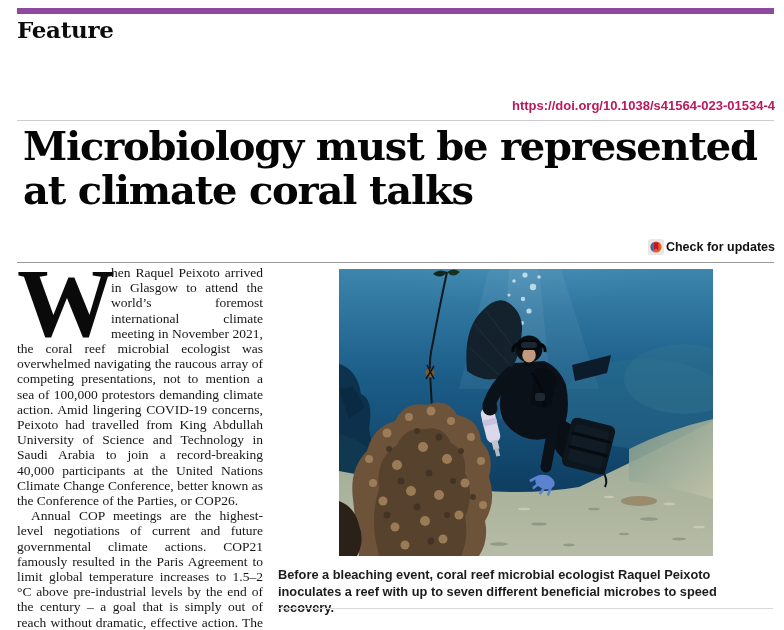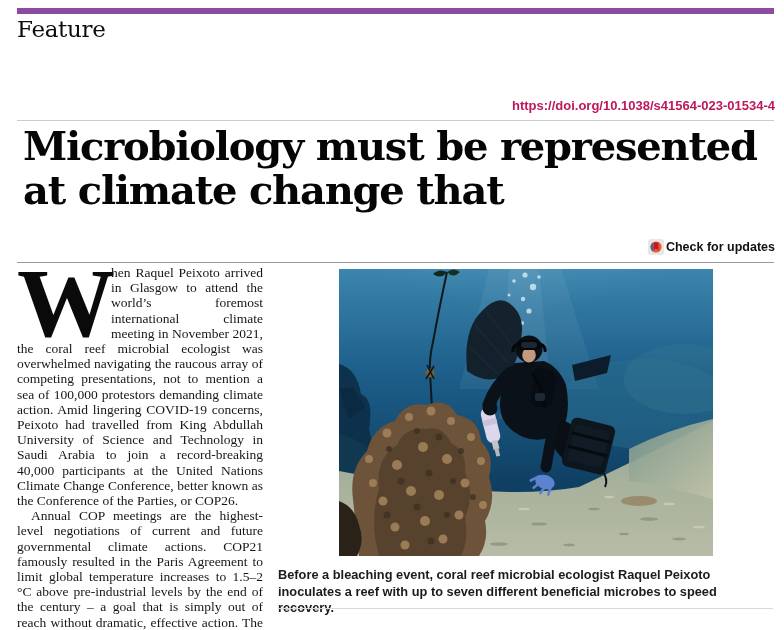--- a/index.html
+++ b/index.html
@@ -8,21 +8,21 @@
     background:#ffffff;color:#111;
     font-family:"Liberation Serif", serif;
   }
   .abs{position:absolute;}
 
   .topbar{left:17px;top:8px;width:757px;height:6px;background:#8e4a9e;}
 
   .kicker{
     left:17px;top:16px;
     font-family:"DejaVu Serif", serif;
-    font-weight:400;font-size:23px;letter-spacing:-0.3px;color:#0c0c0c;
+    font-weight:700;font-size:23px;letter-spacing:-0.3px;color:#0c0c0c;
   }
 
   .doi{
     right:9px;top:98px;
     font-family:"Liberation Sans", sans-serif;
     font-weight:700;font-size:13px;color:#be185d;text-decoration:none;
   }
 
   .rule{height:1px;background:#bfbfbf;}
   .rule-top{left:17px;top:120px;width:757px;background:#cccccc;}
@@ -71,21 +71,21 @@
 <div class="abs topbar"></div>
 
 <div class="abs kicker">Feature</div>
 
 <a class="abs doi" href="#">https://doi.org/10.1038/s41564-023-01534-4</a>
 
 <div class="abs rule rule-top"></div>
 
 <h1 class="abs title" style="margin:0;">
   <span>Microbiology must be represented</span>
-  <span>at climate change that</span>
+  <span>at climate coral talks</span>
 </h1>
 
 <div class="abs check">
   <span>
     <svg width="16" height="16" viewBox="0 0 16 16">
       <rect x="0" y="0" width="16" height="16" rx="2.5" fill="#e7e7e7"></rect>
       <circle cx="8" cy="8" r="5.6" fill="#ee5a24"></circle>
       <path d="M2.6 8a5.4 5.4 0 0 1 2.4-4.5 L5 12.4 A5.4 5.4 0 0 1 2.6 8Z" fill="#2a6fb5"></path>
       <path d="M5.6 3.4 h4.8 v8.2 l-2.4-2 l-2.4 2 Z" fill="#c0182a"></path>
     </svg>

